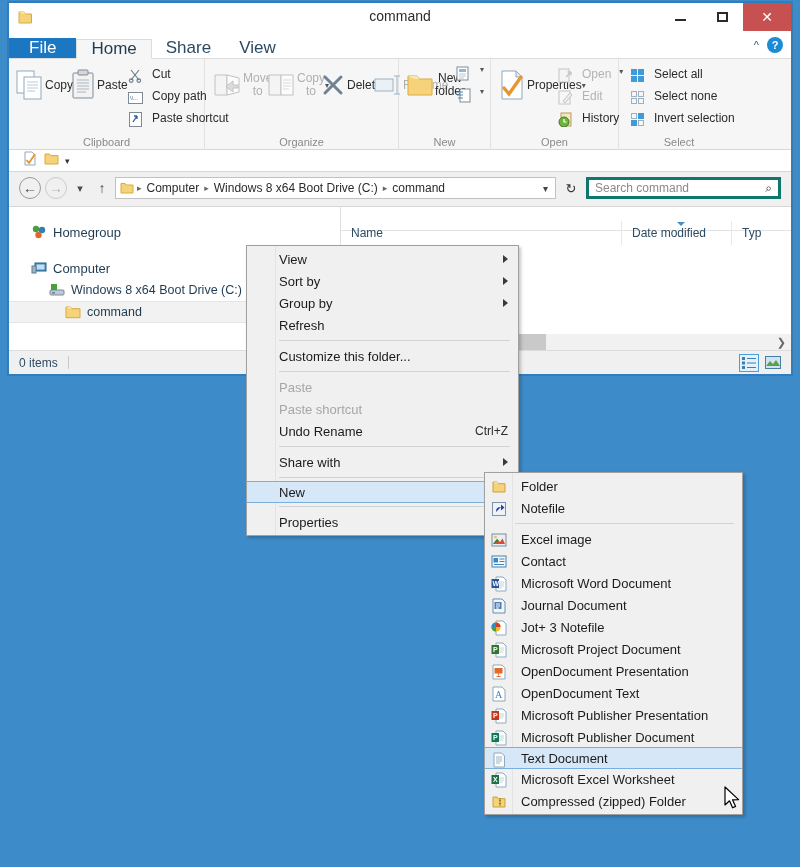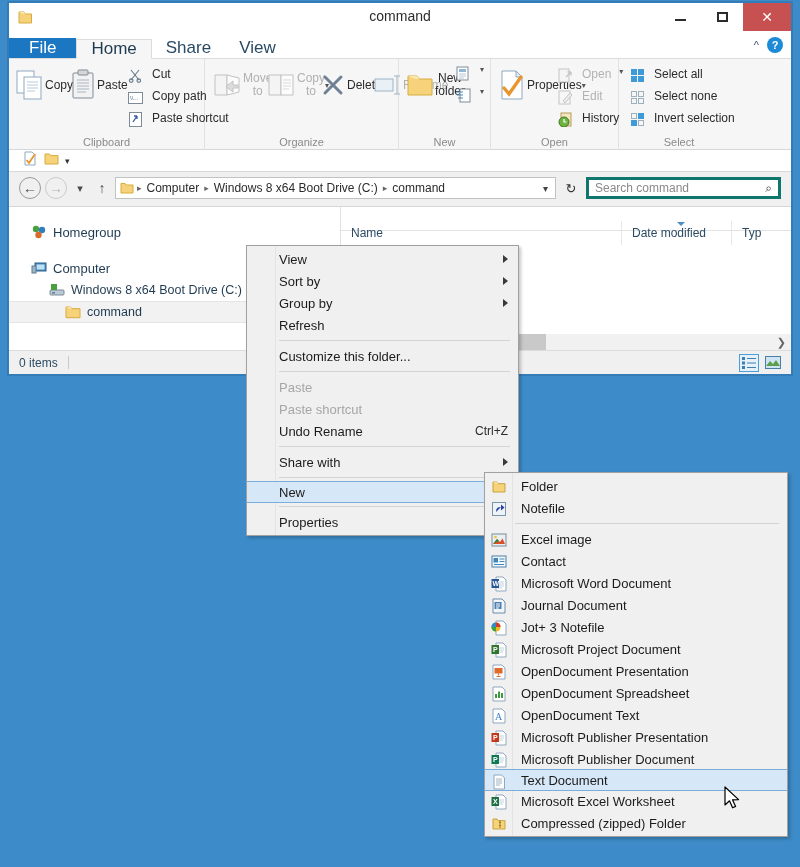--- a/index.html
+++ b/index.html
@@ -257,21 +257,21 @@
   .ctxmenu {
     position: absolute;
     background: #f0f0f0;
     border: 1px solid #a0a0a0;
     box-shadow: 2px 2px 3px rgba(0,0,0,.22);
     padding: 2px 0;
     font-size: 13px;
     z-index: 50;
   }
   #context-menu { left: 246px; top: 245px; width: 273px; }
-  #new-submenu  { left: 484px; top: 472px; width: 304px; }
+  #new-submenu  { left: 484px; top: 472px; width: 259px; }
 
   .mi {
     height: 22px; display: flex; align-items: center;
     color: #1b1b1b;
     position: relative;
     padding-left: 32px; padding-right: 10px;
   }
   #new-submenu .mi { padding-left: 36px; height: 22px; }
   .mi.dim { color: #a6a6a6; }
   .mi.hl {
@@ -878,33 +878,20 @@
           <rect x="3.5" y="4" width="8" height="5.5" fill="#e06a2a"></rect>
           <path d="M7.5 9.5 v2 M5.5 12.5 h4" stroke="#e06a2a" stroke-width="1.2"></path>
         </svg>
     </span>
     <span>OpenDocument Presentation</span>
   </div>
   <div class="mi">
     <span class="mico">
       <svg width="16" height="16" viewBox="0 0 16 16">
           <path d="M2 1 h9 l3 3 v11 H2 z" fill="#fff" stroke="#8fa8bd"></path>
-          <g fill="#3f9b3f">
-            <rect x="4" y="8" width="2" height="4"></rect>
-            <rect x="7" y="5.5" width="2" height="6.5"></rect>
-            <rect x="10" y="7" width="2" height="5"></rect>
-          </g>
-        </svg>
-    </span>
-    <span>OpenDocument Spreadsheet</span>
-  </div>
-  <div class="mi">
-    <span class="mico">
-      <svg width="16" height="16" viewBox="0 0 16 16">
-          <path d="M2 1 h9 l3 3 v11 H2 z" fill="#fff" stroke="#8fa8bd"></path>
           <text x="4" y="12" font-size="10" fill="#3a7ec4" font-family="Liberation Serif, serif">A</text>
         </svg>
     </span>
     <span>OpenDocument Text</span>
   </div>
   <div class="mi">
     <span class="mico">
       <svg width="16" height="16" viewBox="0 0 16 16">
           <path d="M5 1 h7 l3 3 v11 H5 z" fill="#fff" stroke="#8fa8bd"></path>
           <g stroke="#c4d4e0">

